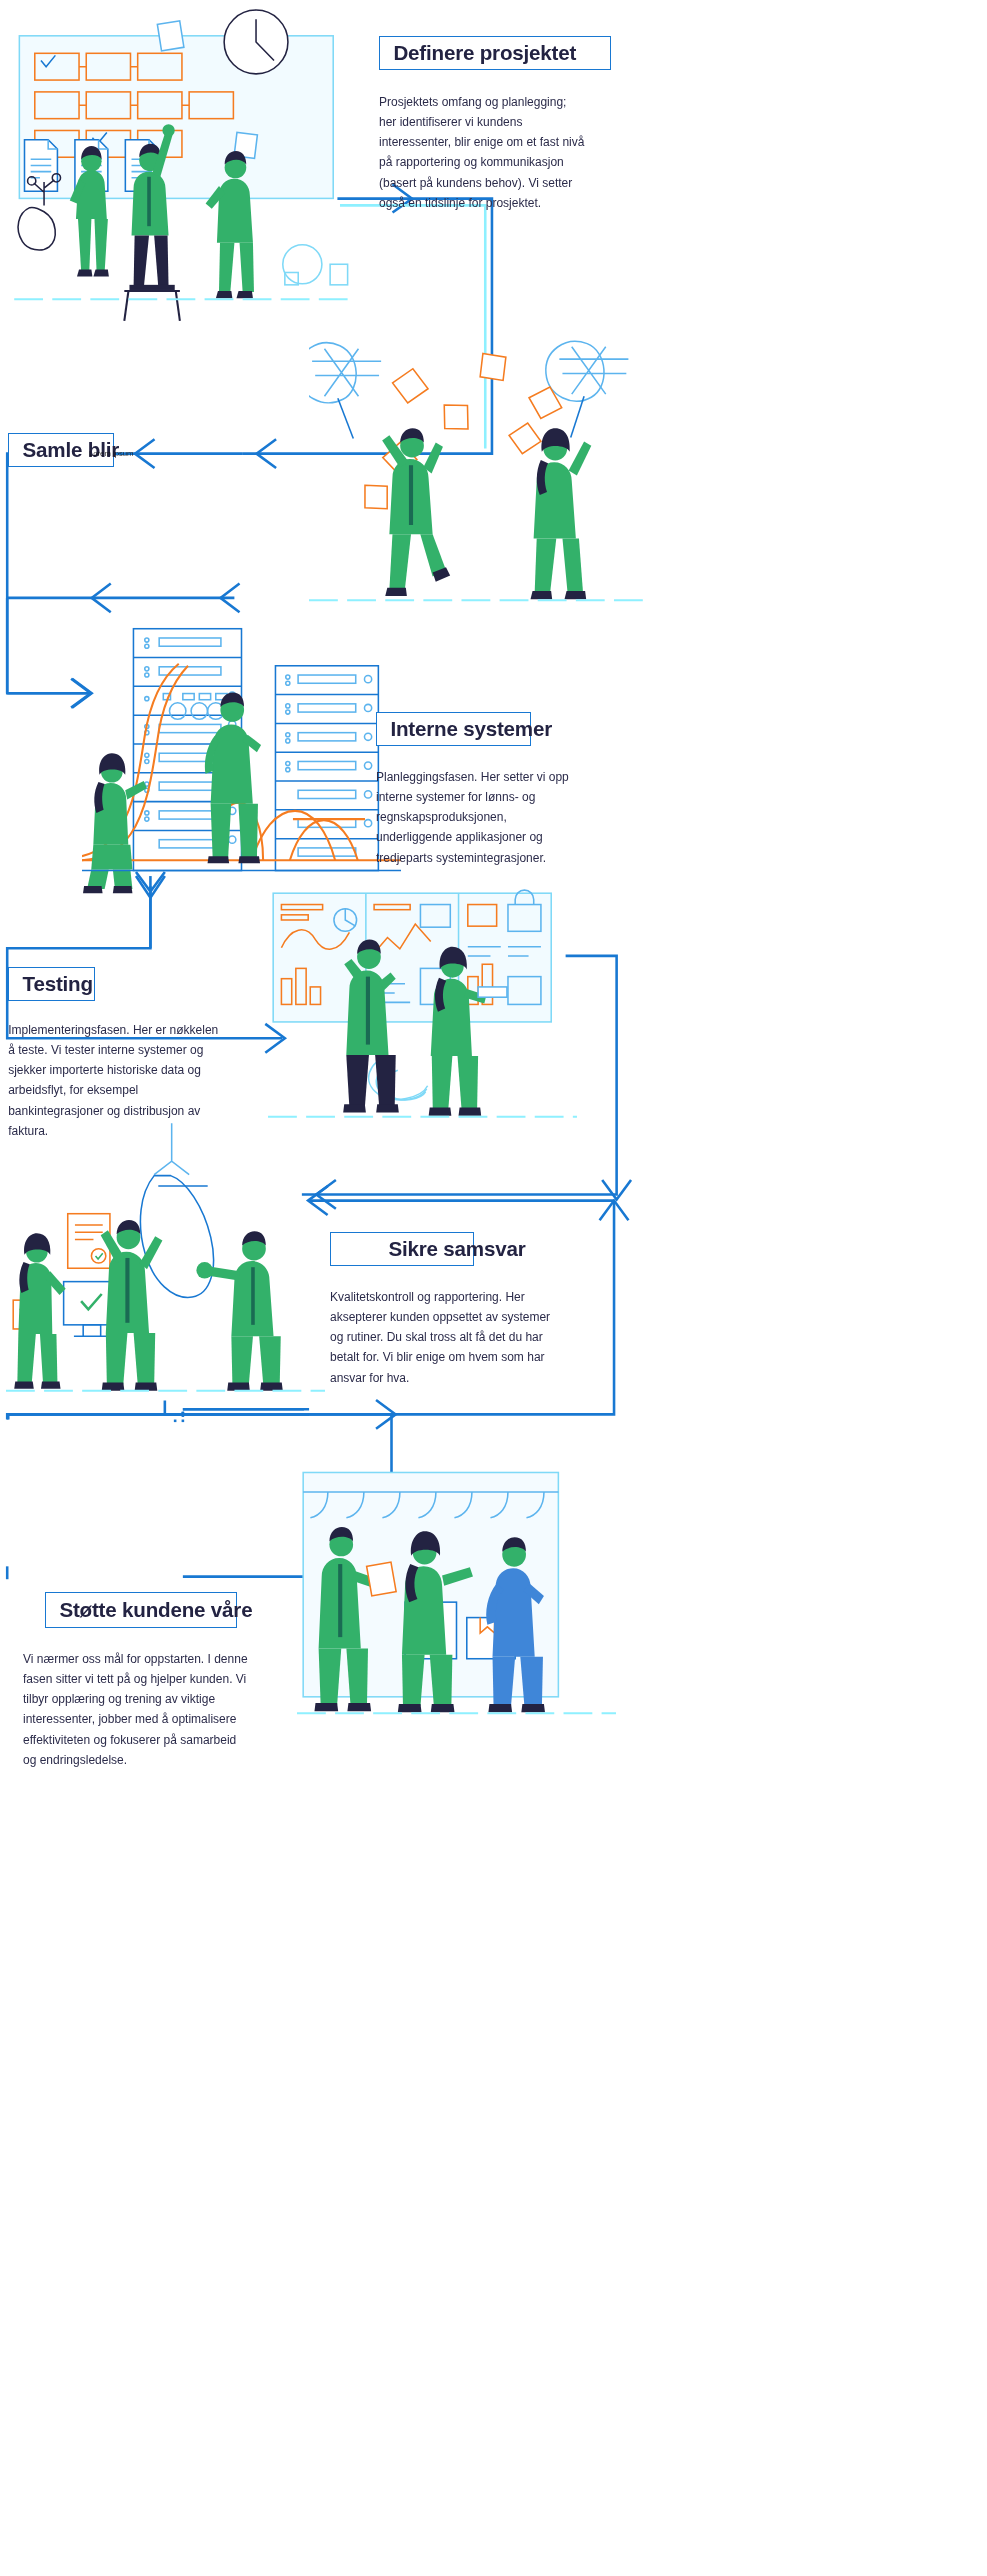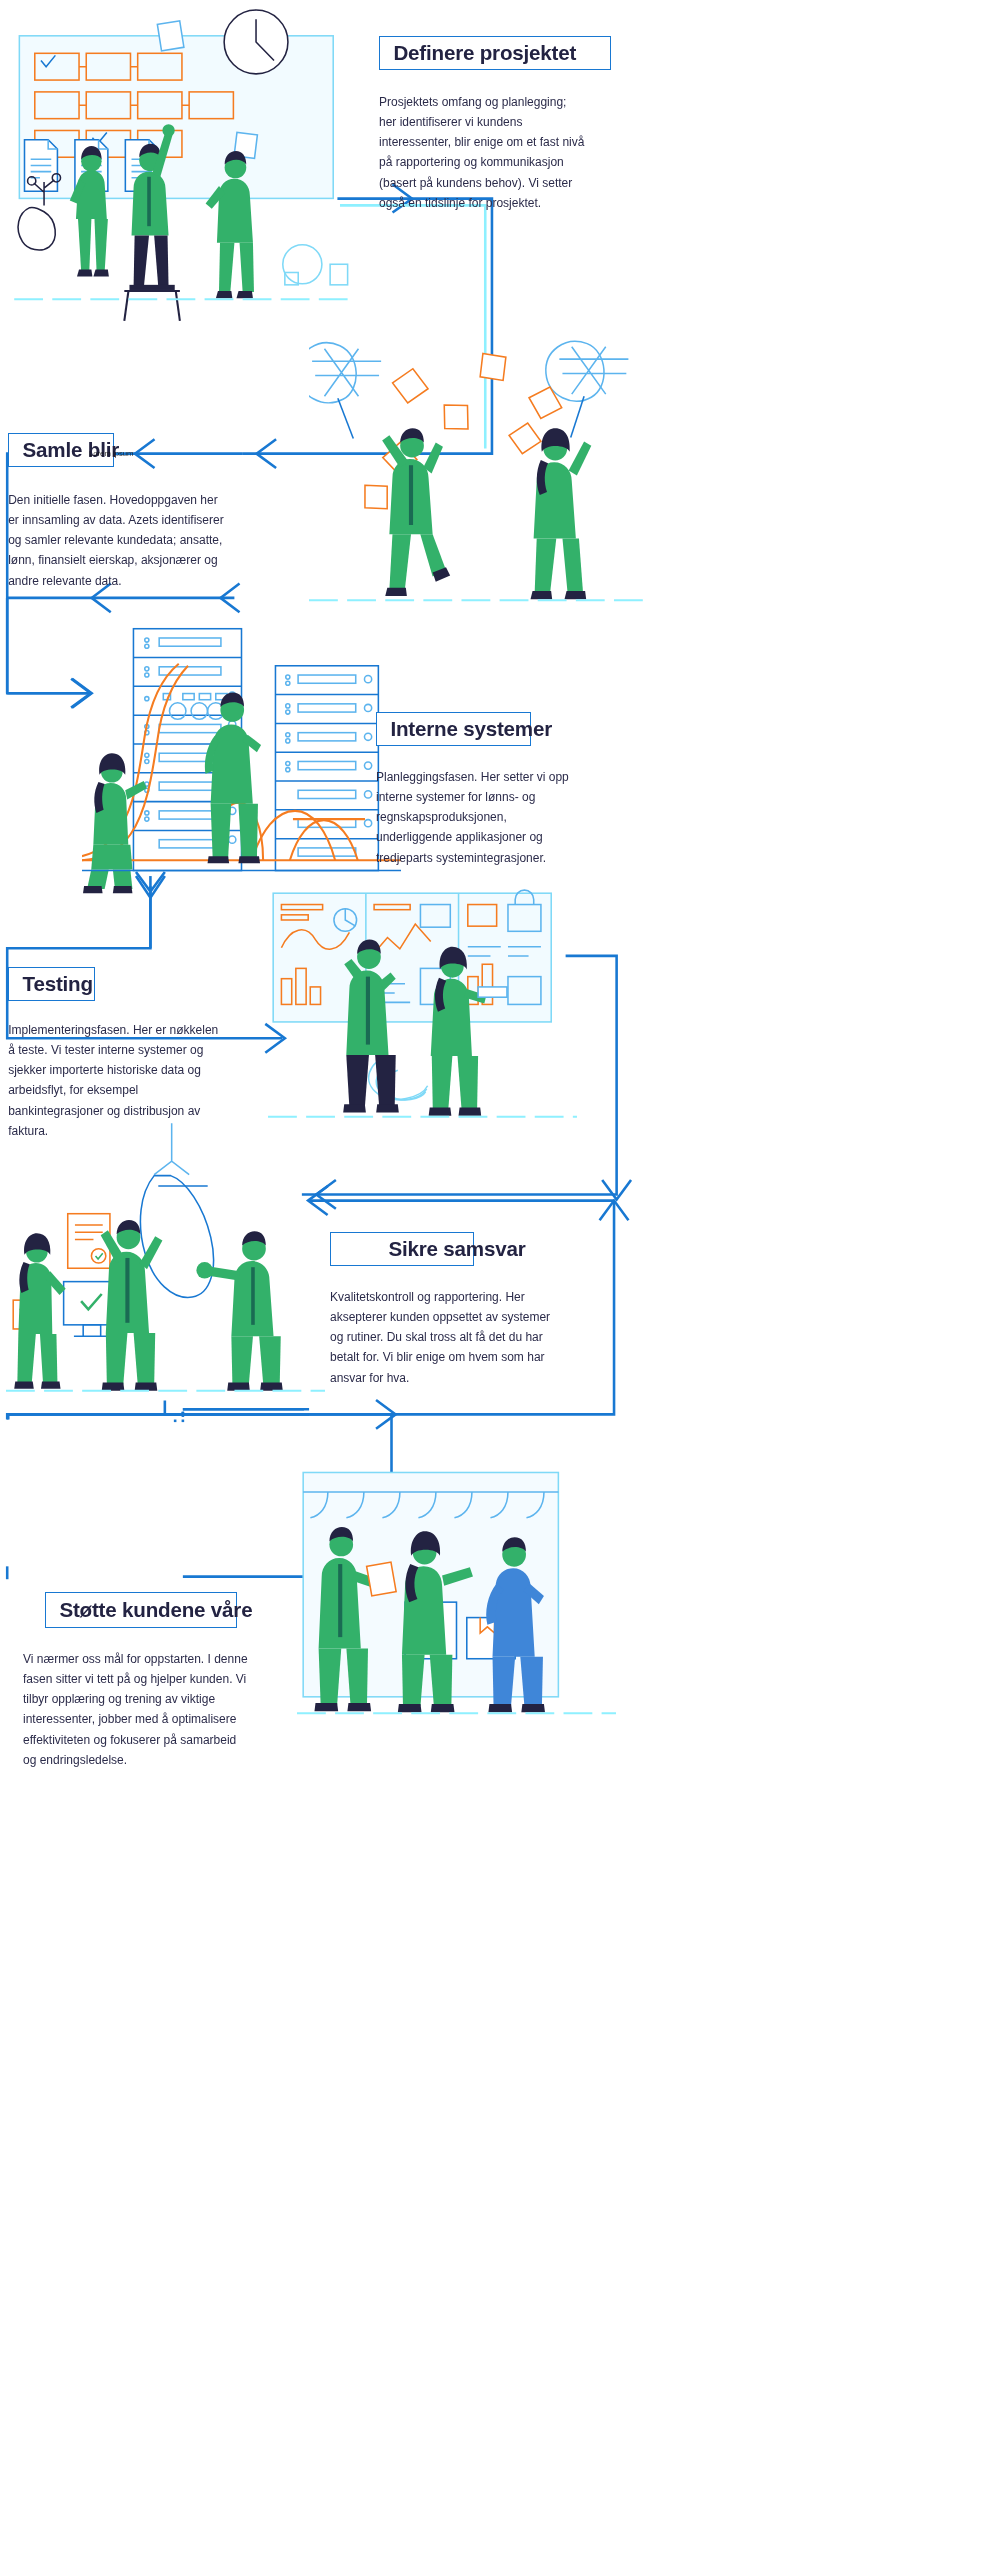--- a/index.html
+++ b/index.html
@@ -330,21 +330,20 @@
       <g stroke="#8ef0ff" stroke-width="4" stroke-dasharray="56 18">
           <path d="M0 524 H660"></path>
         </g>
     </svg>
   </div>
 
   <div class="plate" style="left:8.2px;top:433px;width:106px;height:34px;">
     <span class="plate-label">Samle blir</span>
   </div>
   <span class="ghost" style="left:69px;top:449px;">Lorem ipsum</span>
-  <div class="para" style="left:8.2px;top:490px;width:216px;">Den initielle fasen. Hovedoppgaven her er innsamling av data. Azets identifiserer og samler relevante kundedata; ansatte, lønn, finansielt eierskap, aksjonærer og andre relevante data.</div>
 
   <div class="scene" style="left:82px;top:618px;width:319px;height:289px;">
     <svg width="319" height="289" viewBox="0 0 620 560">
 
       <g fill="#ffffff" stroke="#1878d2" stroke-width="3">
         <rect x="100" y="20" width="210" height="470"></rect>
       </g>
       <g stroke="#1878d2" stroke-width="3" fill="none">
         <path d="M100 76 H310 M100 132 H310 M100 188 H310 M100 244 H310 M100 300 H310 M100 356 H310 M100 412 H310"></path>
       </g>

